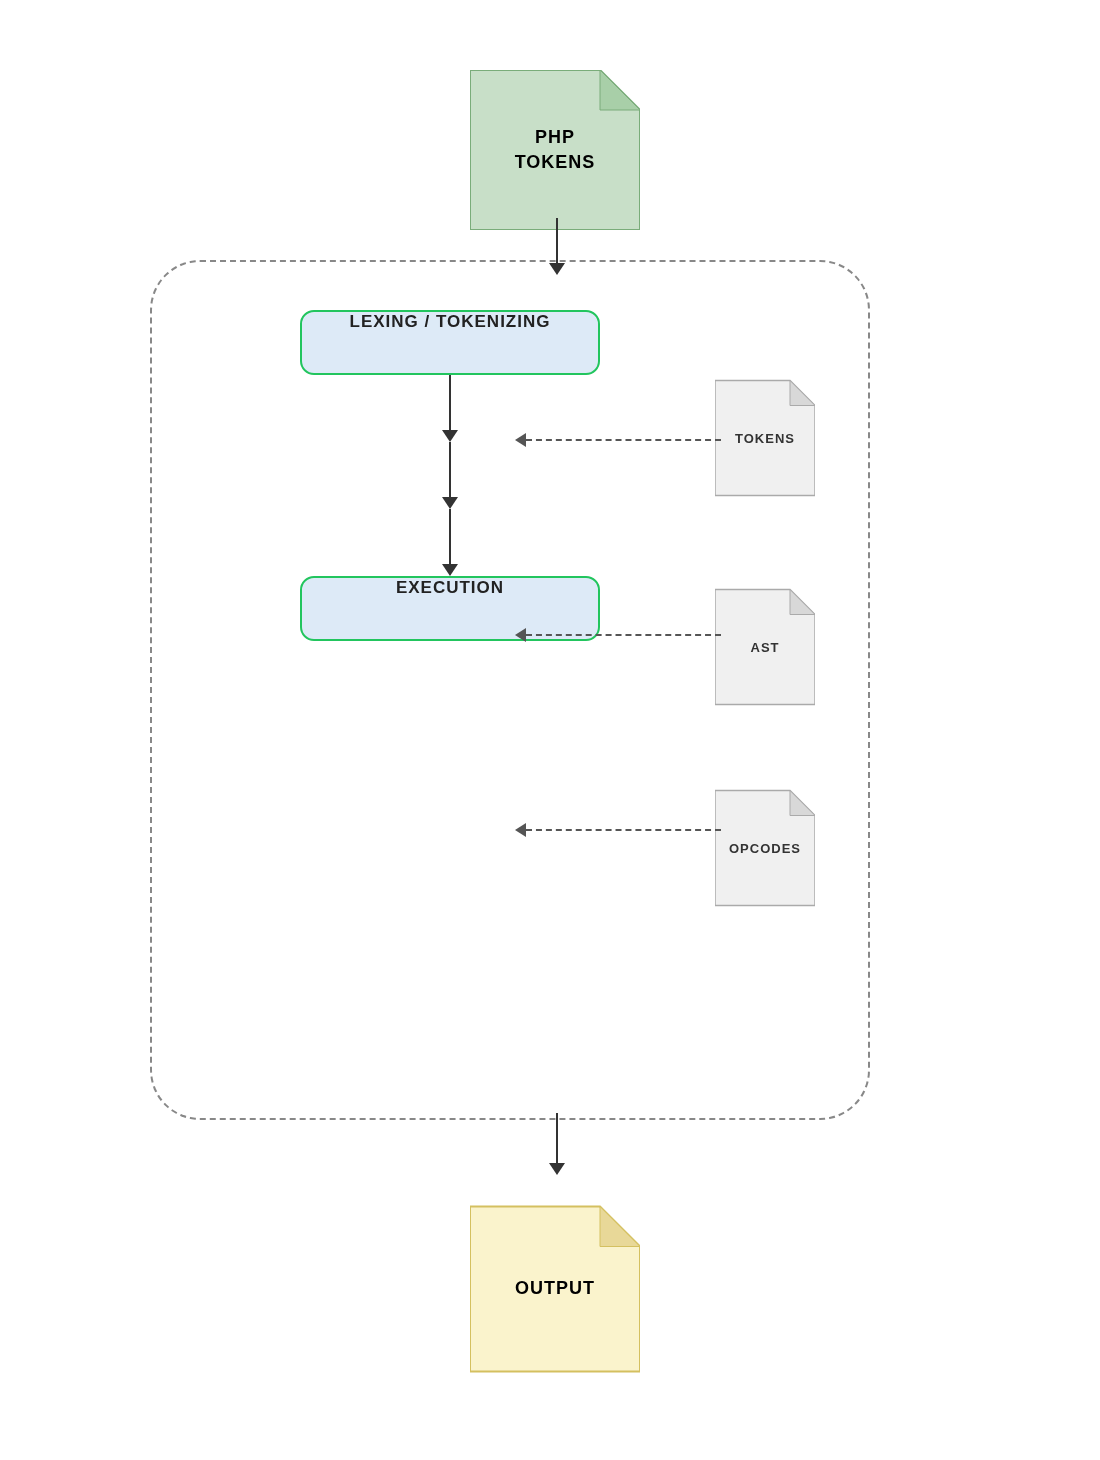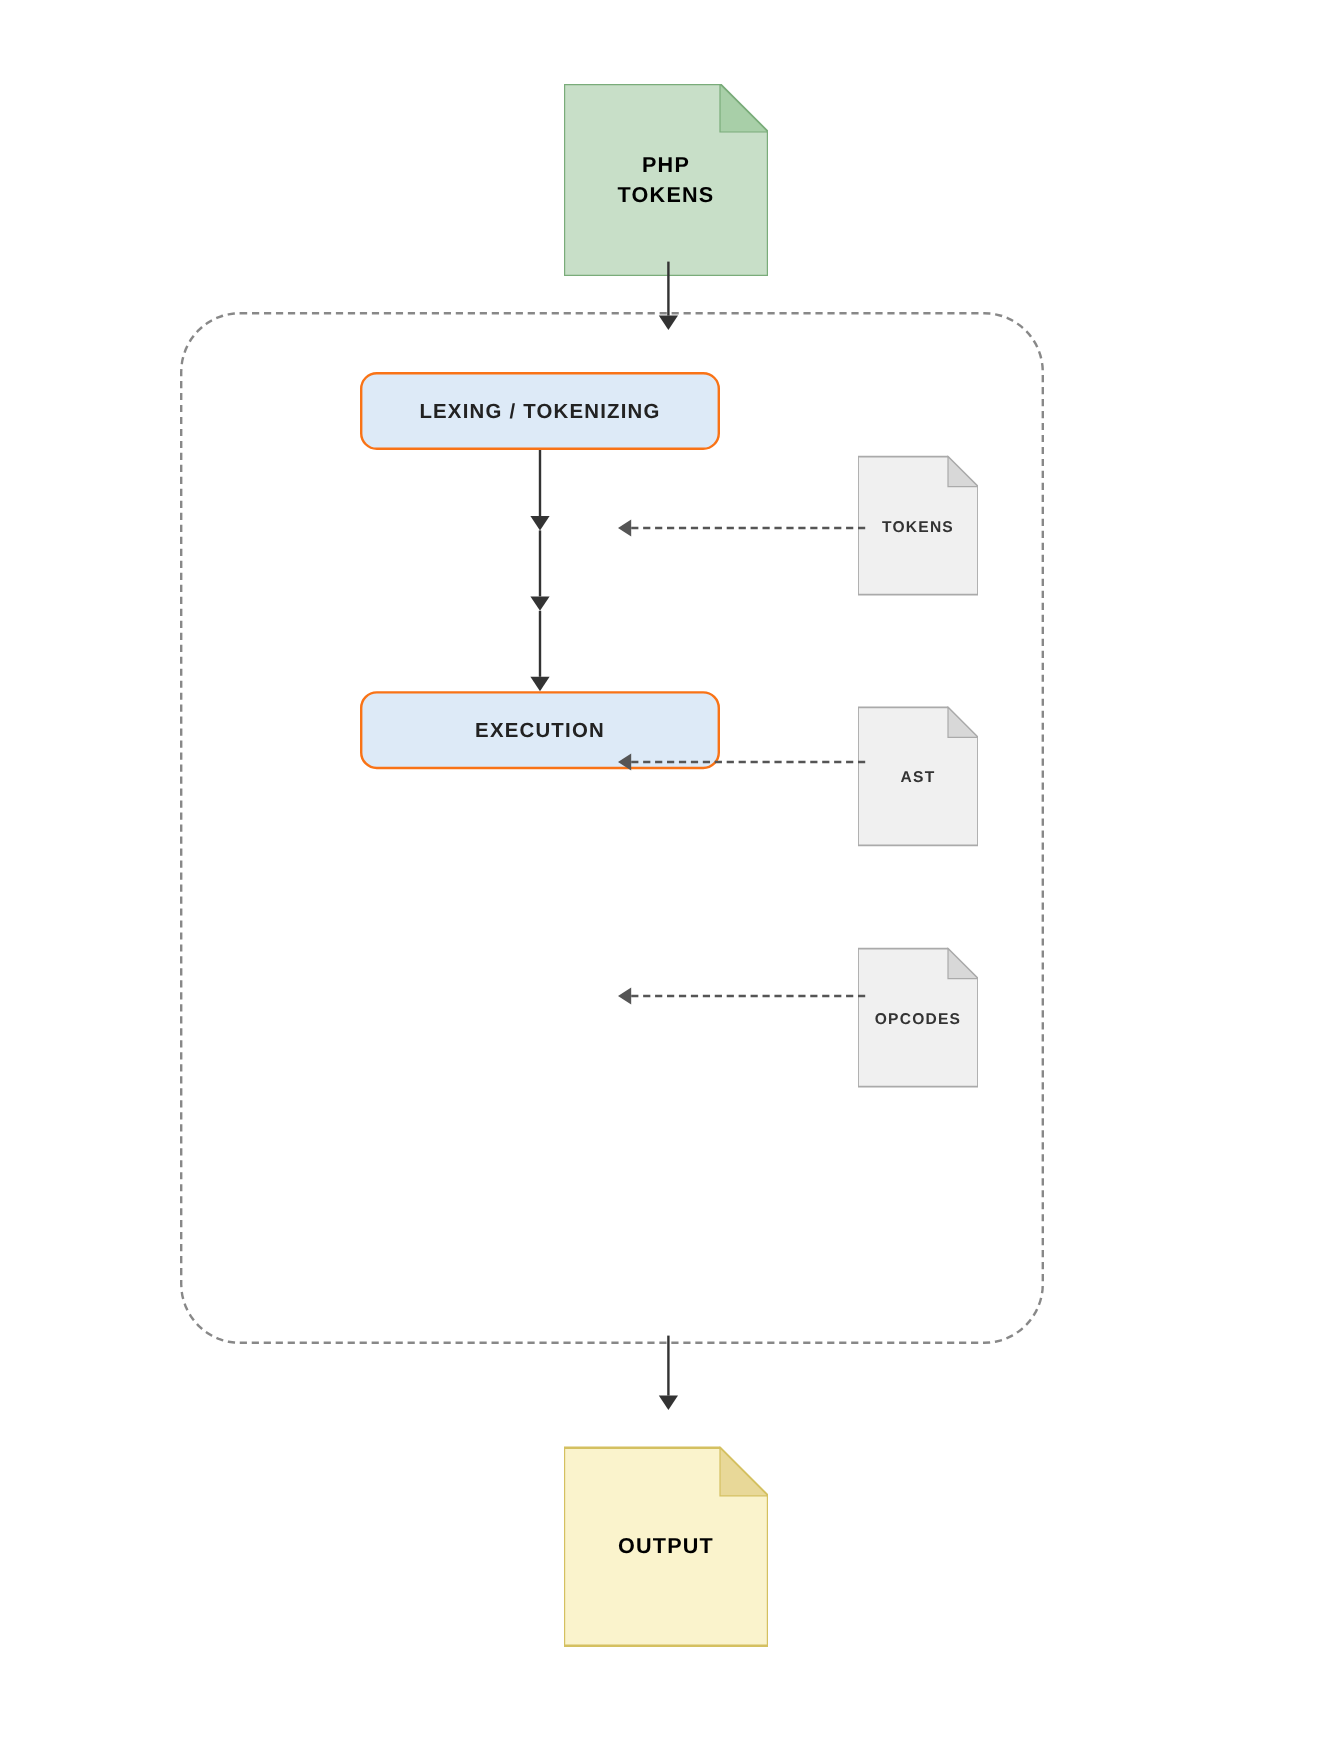--- a/index.html
+++ b/index.html
@@ -57,25 +57,24 @@
       top: 220px;
       left: 50px;
       width: 720px;
       height: 860px;
     }
 
     
     .process-box {
       width: 300px;
       height: 65px;
-      border: 2px solid #f97316;
+      border: 2px solid #22c55e;
       border-radius: 14px;
       background: #ddeaf7;
       display: flex;
-      align-items: center;
       justify-content: center;
       font-size: 17px;
       font-weight: bold;
       letter-spacing: 1px;
       color: #222;
     }
 
     
     .arrow-down {
       display: flex;

